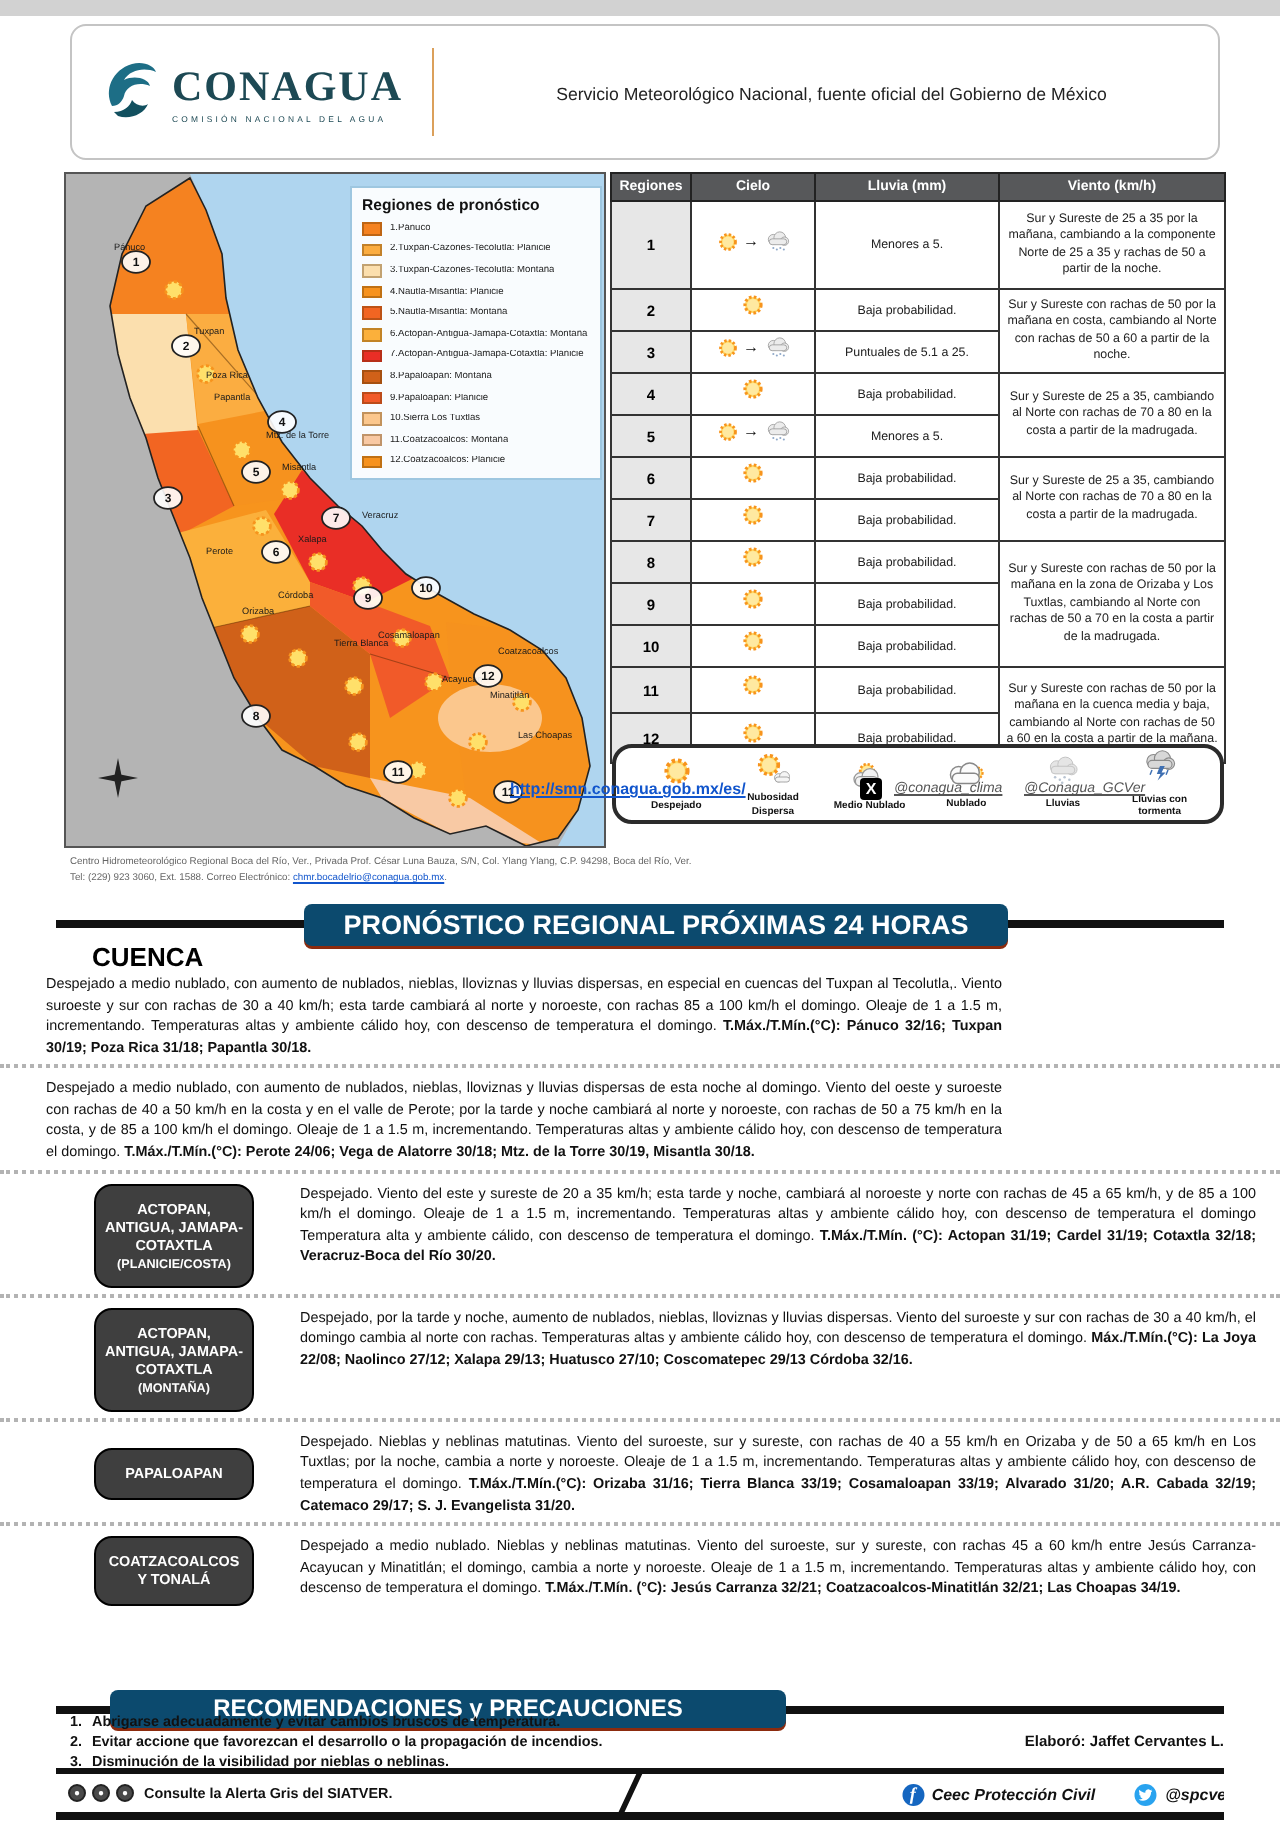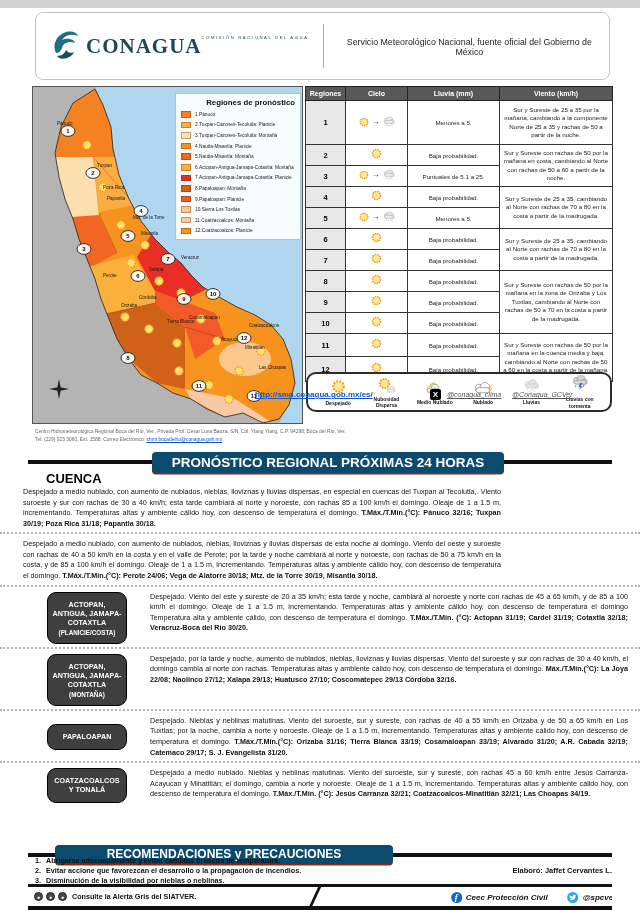--- a/index.html
+++ b/index.html
@@ -6,39 +6,39 @@
   body { background:#fff; font-family:"Liberation Sans", sans-serif; }
   .page { position:relative; width:640px; height:920px; background:#fff; overflow:hidden; }
 
   .top-strip { position:absolute; left:0; top:0; width:640px; height:8px; background:#d2d2d2; }
 
   
   .header-card { position:absolute; left:35px; top:12px; width:575px; height:68px;
     background:#fff; border:1px solid #c4c4c4; border-radius:8px;
     display:flex; align-items:center; padding:0 14px; }
   .logo-conagua { display:flex; align-items:center; gap:6px; }
-  .conagua-text { display:flex; }
+  .conagua-text { display:flex; flex-direction:column; }
   .conagua-word { font-family:"Liberation Serif", serif; font-weight:bold; font-size:21px; color:#1d4954; letter-spacing:1px; }
   .conagua-sub { font-size:4.2px; color:#1d4954; letter-spacing:1.6px; margin-top:1px; }
   .hdr-divider { width:1px; height:44px; background:#dba05b; margin:0 12px 0 14px; }
   .logo-smn { display:flex; align-items:center; gap:5px; }
   .smn-text { display:flex; flex-direction:column; }
   .smn-word { font-family:"Liberation Serif", serif; font-weight:bold; font-size:21px; color:#3b3b3b; }
   .smn-sub { font-size:3.8px; color:#4a4a4a; letter-spacing:.8px; line-height:1.5; }
   .hdr-title-wrap { flex:1; text-align:center; padding-left:8px; }
   .hdr-title { font-size:10.5px; font-weight:bold; color:#111122; }
   .hdr-subtitle { font-size:8.8px; color:#222; margin-top:2px; }
 
   
   .map-panel { position:absolute; left:32px; top:86px; width:271px; height:338px;
     border:1px solid #555; background:#b9b9b9; }
   .map-panel svg { display:block; }
   .map-legend { position:absolute; left:142px; top:6px; width:126px;
     background:rgba(255,255,255,.93); border:1px solid #9ec7e0; padding:4px 5px 3px 5px; }
-  .map-legend-title { font-weight:bold; font-size:7.8px; text-align:right; margin-bottom:2px; color:#111; }
+  .map-legend-title { font-weight:bold; font-size:7.8px; text-align:left; margin-bottom:2px; color:#111; }
   .map-legend-item { display:flex; align-items:center; gap:4px; height:10.6px; }
   .map-legend-swatch { width:10px; height:6.5px; flex:0 0 10px; border:0.5px solid rgba(90,50,0,.35); }
   .map-legend-label { font-size:4.8px; color:#222; white-space:nowrap; overflow:hidden; }
 
   
   .region-table { position:absolute; left:305px; top:86px; width:307px;
     border-collapse:collapse; table-layout:fixed; }
   .region-table th { background:#57585a; color:#fff; font-size:7px; font-weight:bold;
     border:1px solid #222; height:14px; padding:0 2px; }
   .region-table td { border:1px solid #333; padding:1px 3px; vertical-align:middle; }

